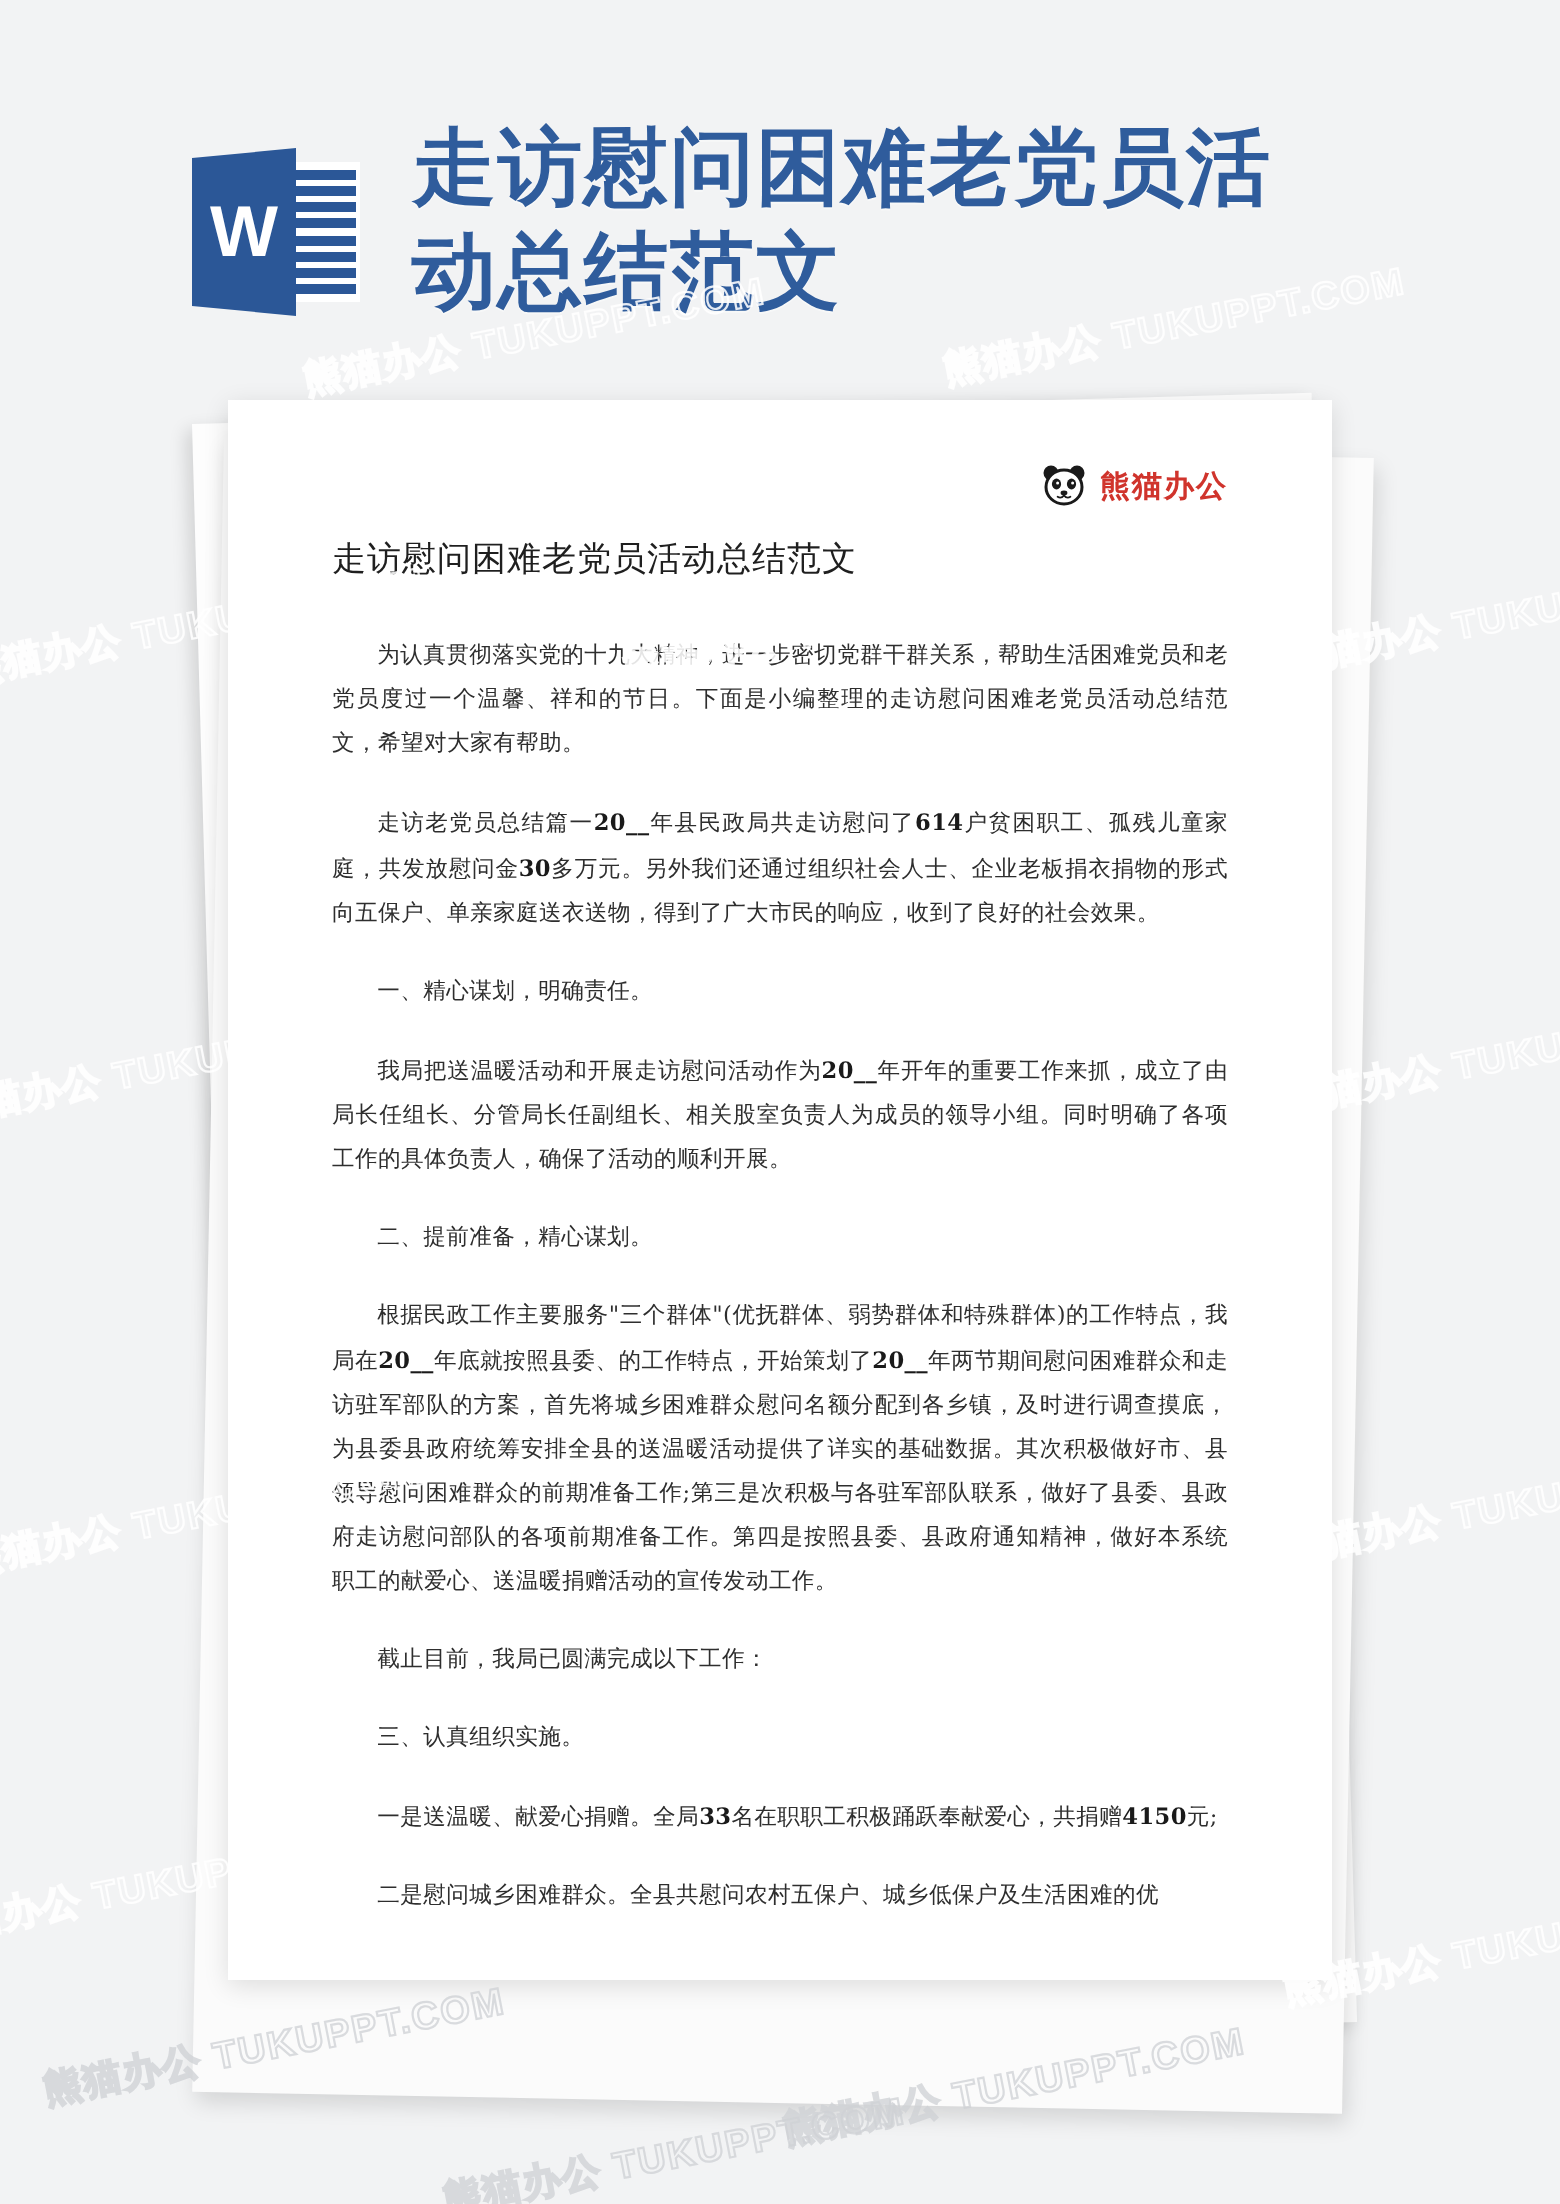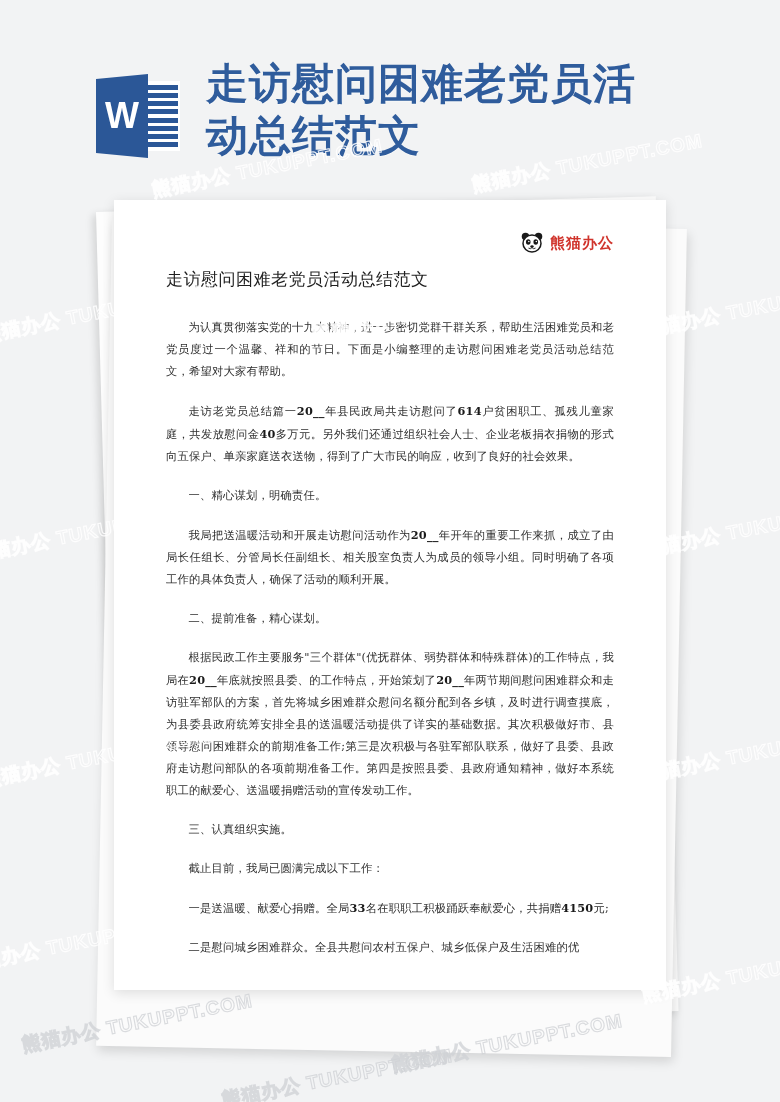--- a/index.html
+++ b/index.html
@@ -250,27 +250,27 @@
             <path d="M24 33.5 q3 3.6 6.4 1.2" stroke="#1a1a1a" stroke-width="1.8" fill="none" stroke-linecap="round"></path>
           </svg>
           <span class="brand-text">熊猫办公</span>
         </div>
       </div>
 
       <h1 class="doc-title">走访慰问困难老党员活动总结范文</h1>
 
       <div id="paragraphs">
           <p class="para indent"><span>为认真贯彻落实党的十九大精神，进一步密切党群干群关系，帮助生活困难党员和老党员度过一个温馨、祥和的节日。下面是小编整理的走访慰问困难老党员活动总结范文，希望对大家有帮助。</span></p>
-          <p class="para indent"><span>走访老党员总结篇一</span><b>20__</b><span>年县民政局共走访慰问了</span><b>614</b><span>户贫困职工、孤残儿童家庭，共发放慰问金</span><b>40</b><span>多万元。另外我们还通过组织社会人士、企业老板捐衣捐物的形式向五保户、单亲家庭送衣送物，得到了广大市民的响应，收到了良好的社会效果。</span></p>
+          <p class="para indent"><span>走访老党员总结篇一</span><b>20__</b><span>年县民政局共走访慰问了</span><b>614</b><span>户贫困职工、孤残儿童家庭，共发放慰问金</span><b>30</b><span>多万元。另外我们还通过组织社会人士、企业老板捐衣捐物的形式向五保户、单亲家庭送衣送物，得到了广大市民的响应，收到了良好的社会效果。</span></p>
           <p class="para indent"><span>一、精心谋划，明确责任。</span></p>
           <p class="para indent"><span>我局把送温暖活动和开展走访慰问活动作为</span><b>20__</b><span>年开年的重要工作来抓，成立了由局长任组长、分管局长任副组长、相关股室负责人为成员的领导小组。同时明确了各项工作的具体负责人，确保了活动的顺利开展。</span></p>
           <p class="para indent"><span>二、提前准备，精心谋划。</span></p>
           <p class="para indent"><span>根据民政工作主要服务"三个群体"(优抚群体、弱势群体和特殊群体)的工作特点，我局在</span><b>20__</b><span>年底就按照县委、的工作特点，开始策划了</span><b>20__</b><span>年两节期间慰问困难群众和走访驻军部队的方案，首先将城乡困难群众慰问名额分配到各乡镇，及时进行调查摸底，为县委县政府统筹安排全县的送温暖活动提供了详实的基础数据。其次积极做好市、县领导慰问困难群众的前期准备工作;第三是次积极与各驻军部队联系，做好了县委、县政府走访慰问部队的各项前期准备工作。第四是按照县委、县政府通知精神，做好本系统职工的献爱心、送温暖捐赠活动的宣传发动工作。</span></p>
+          <p class="para indent"><span>截止目前，我局已圆满完成以下工作：</span></p>
           <p class="para indent"><span>三、认真组织实施。</span></p>
-          <p class="para indent"><span>截止目前，我局已圆满完成以下工作：</span></p>
           <p class="para indent"><span>一是送温暖、献爱心捐赠。全局</span><b>33</b><span>名在职职工积极踊跃奉献爱心，共捐赠</span><b>4150</b><span>元;</span></p>
           <p class="para indent"><span>二是慰问城乡困难群众。全县共慰问农村五保户、城乡低保户及生活困难的优</span></p>
         </div>
 
     </div>
   </div>
 </div>
 
 <div class="watermark-layer" id="wm-layer">
     <div class="wm" style="left: 150px; top: 155px;">熊猫办公 TUKUPPT.COM</div>

